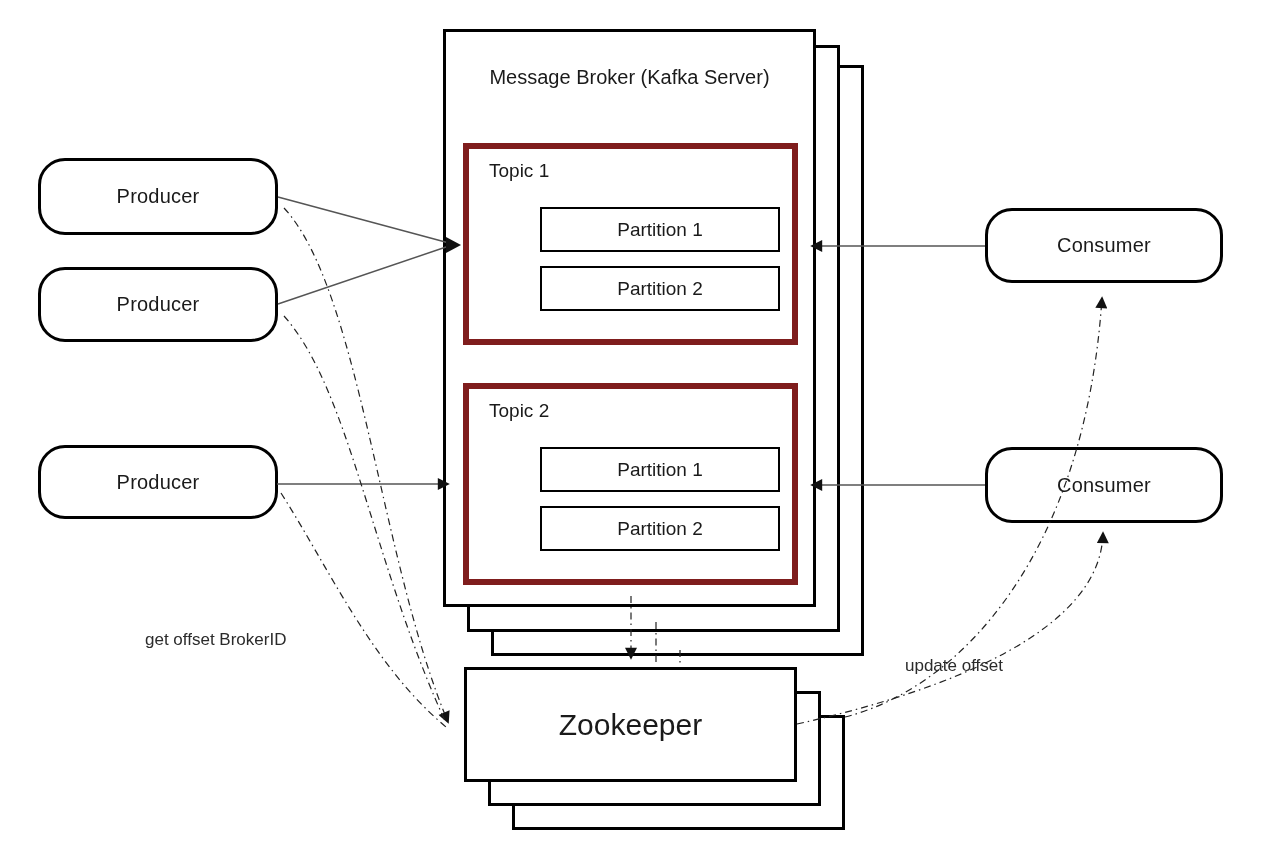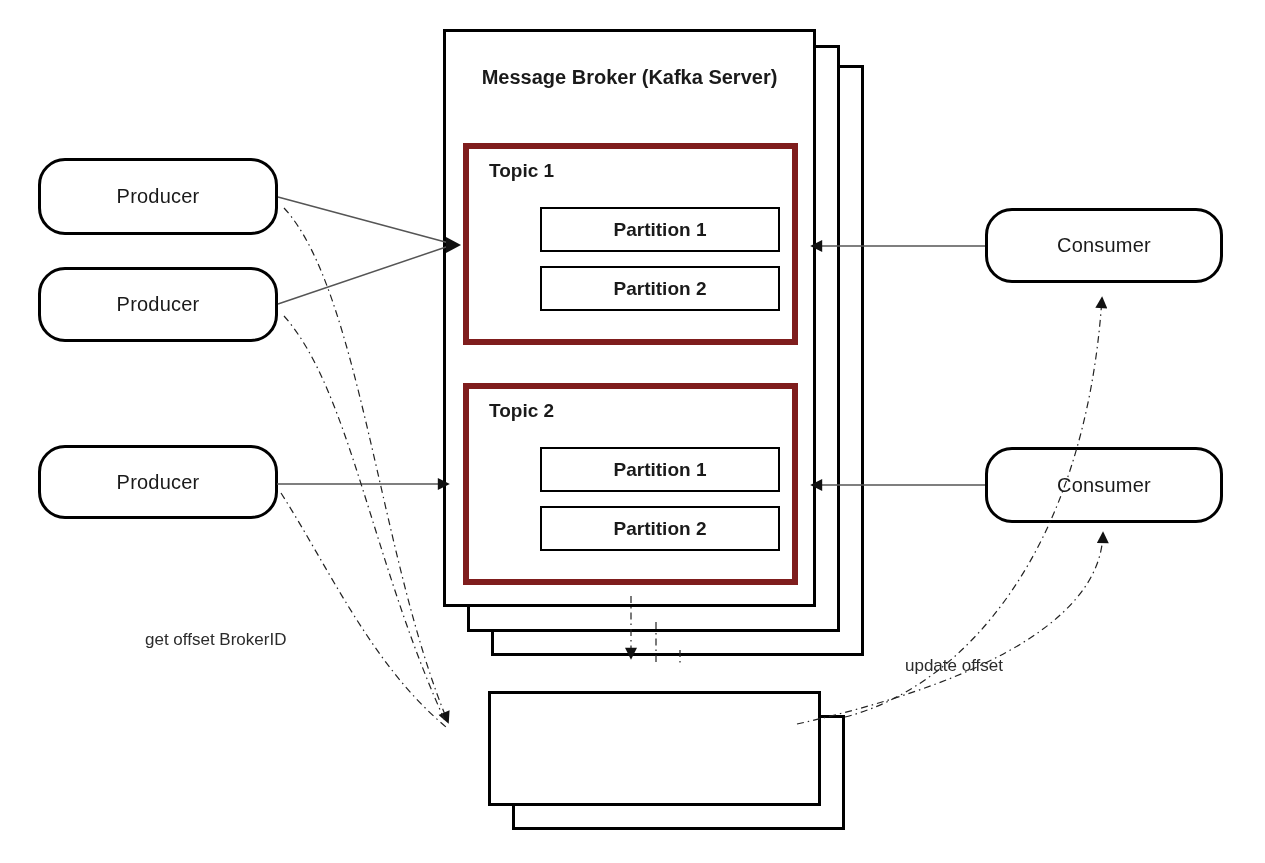--- a/index.html
+++ b/index.html
@@ -98,21 +98,21 @@
     position: absolute;
     left: 0; top: 0;
     width: 1265px;
     height: 863px;
     z-index: 10;
     pointer-events: none;
   }
 
   .z1 { z-index: 1; }
   .z2 { z-index: 2; }
-  .z3 { z-index: 3; font-weight: bold; }
+  .z3 { z-index: 3; }
   .z4 { z-index: 4; border-radius: 27px; }
 </style>
 </head>
 <body>
 
 <div id="canvas">
 
   <div class="layer z1" style="left:491px; top:65px;  width:373px; height:591px;"></div>
   <div class="layer z2" style="left:467px; top:45px;  width:373px; height:587px;"></div>
 
@@ -152,20 +152,23 @@
 
   <div class="box z4" style="left:985px; top:208px; width:238px; height:75px;">
     <span>Consumer</span>
   </div>
   <div class="box z4" style="left:985px; top:447px; width:238px; height:76px;">
     <span>Consumer</span>
   </div>
 
   <div class="layer z1" style="left:512px; top:715px; width:333px; height:115px;"></div>
   <div class="layer z2" style="left:488px; top:691px; width:333px; height:115px;"></div>
+  <div class="zookeeper-main z3" style="left:464px; top:667px; width:333px; height:115px;">
+    <span>Zookeeper</span>
+  </div>
 
   <div class="edge-label" style="left:145px; top:630px;">get offset BrokerID</div>
   <div class="edge-label" style="left:905px; top:656px;">update offset</div>
 
   <svg id="wires" viewBox="0 0 1265 863">
     <defs>
       <marker id="arr" viewBox="0 0 10 10" refX="8.5" refY="5" markerWidth="16" markerHeight="12" orient="auto" markerUnits="userSpaceOnUse">
         <path d="M0,0 L10,5 L0,10 z" fill="#111111"></path>
       </marker>
     </defs>

